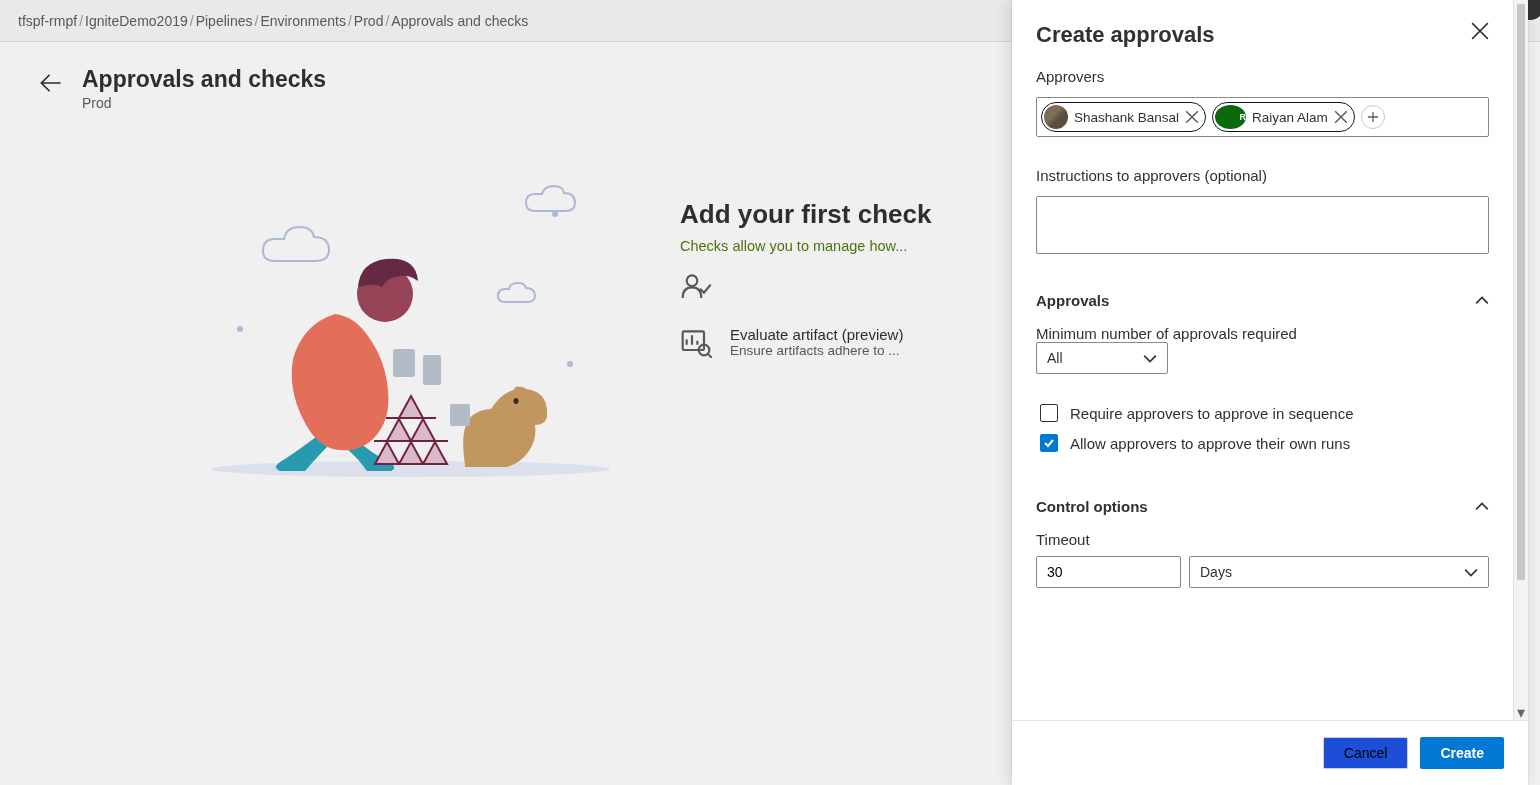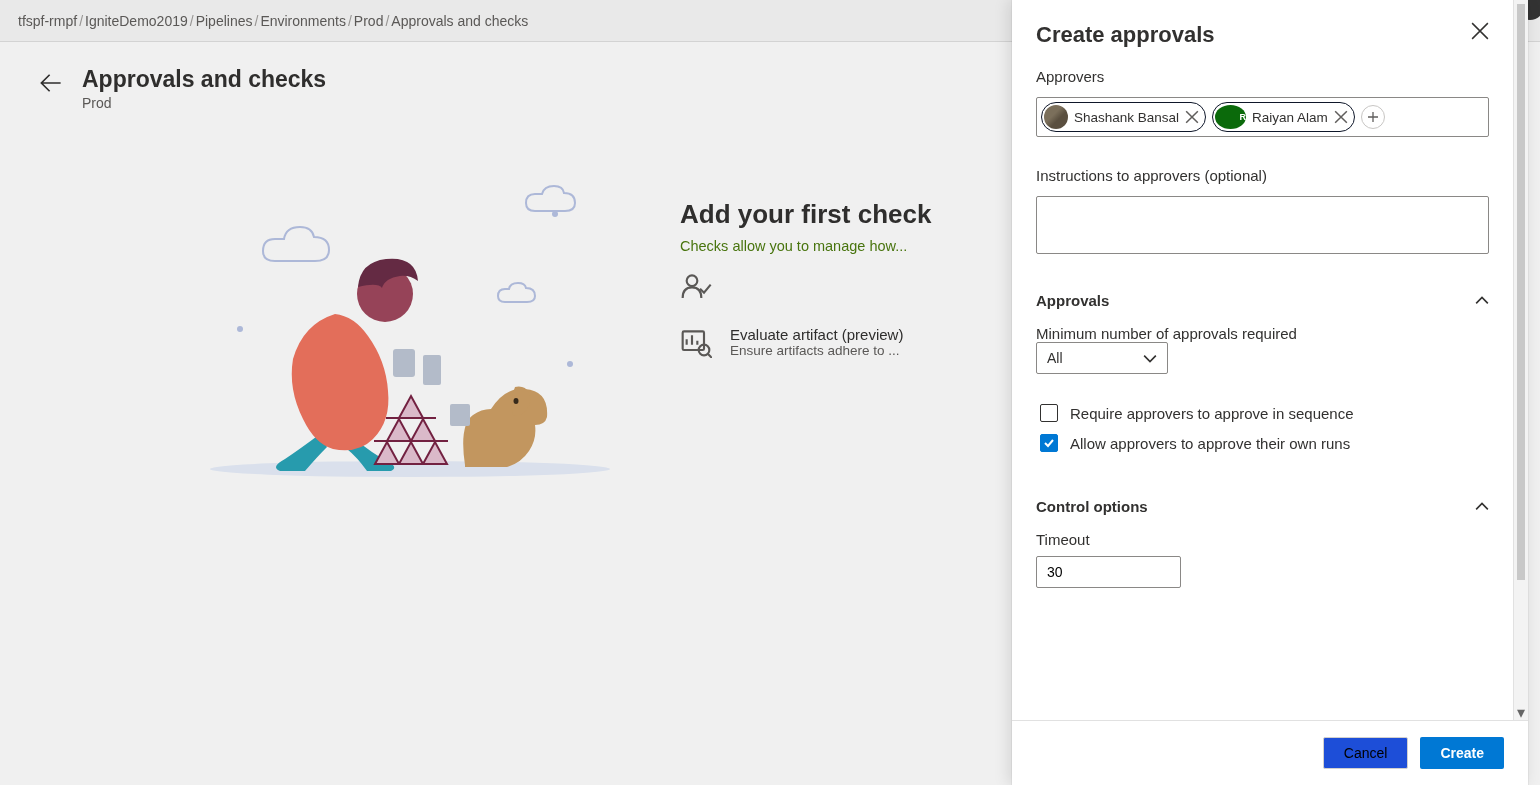--- a/index.html
+++ b/index.html
@@ -247,20 +247,26 @@
         <span>Control options</span>
         <svg class="chev" viewBox="0 0 12 12" stroke="#323130" stroke-width="1.4" fill="none">
             <path d="M1 8 L6 3 L11 8"></path>
           </svg>
       </div>
 
       <div class="spacer-sm"></div>
       <div style="font-size:15px; margin-bottom:8px;">Timeout</div>
       <div style="display:flex; gap:8px;">
         <input class="select" style="width: 145px;" value="30">
+        <div class="select" style="flex:1;">
+          <span>Days</span>
+          <svg class="chev" viewBox="0 0 12 12" stroke="#323130" stroke-width="1.4" fill="none">
+              <path d="M1 4 L6 9 L11 4"></path>
+            </svg>
+        </div>
       </div>
     </div>
 
     <div class="scrollbar-track">
       <div class="scrollbar-arrow up">▴</div>
       <div class="scrollbar-thumb"></div>
       <div class="scrollbar-arrow down">▾</div>
     </div>
   </div>
 

